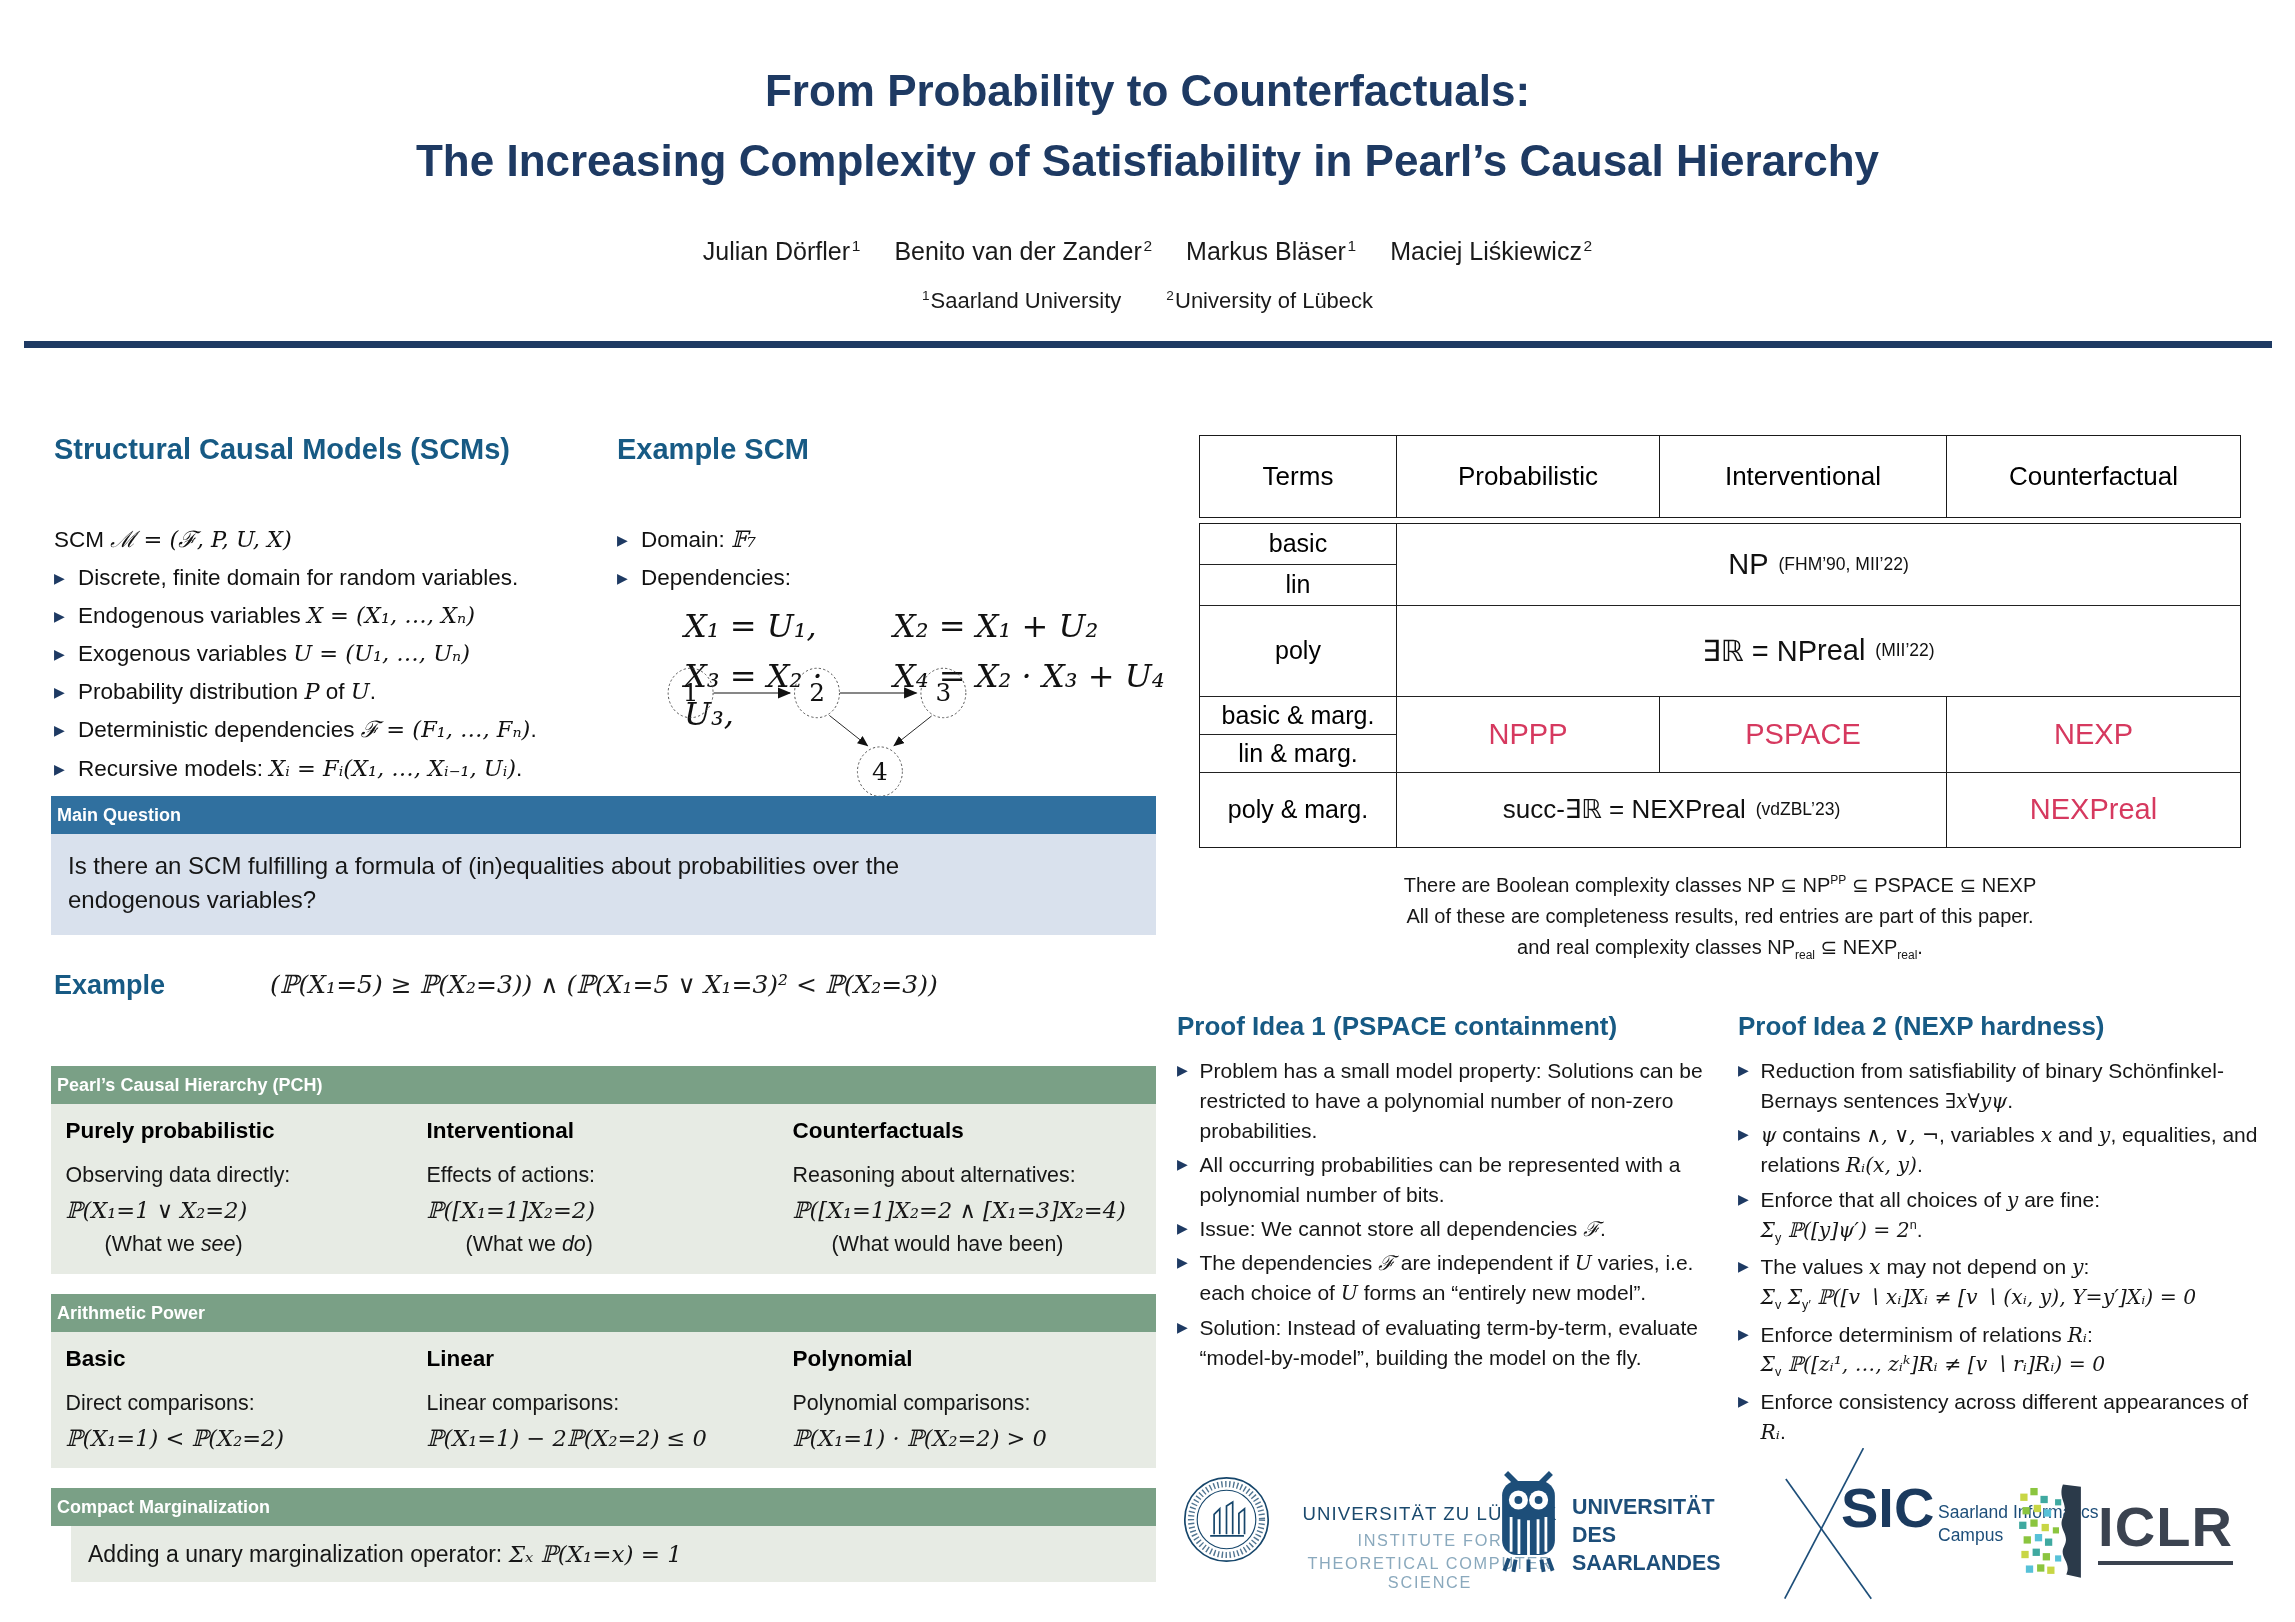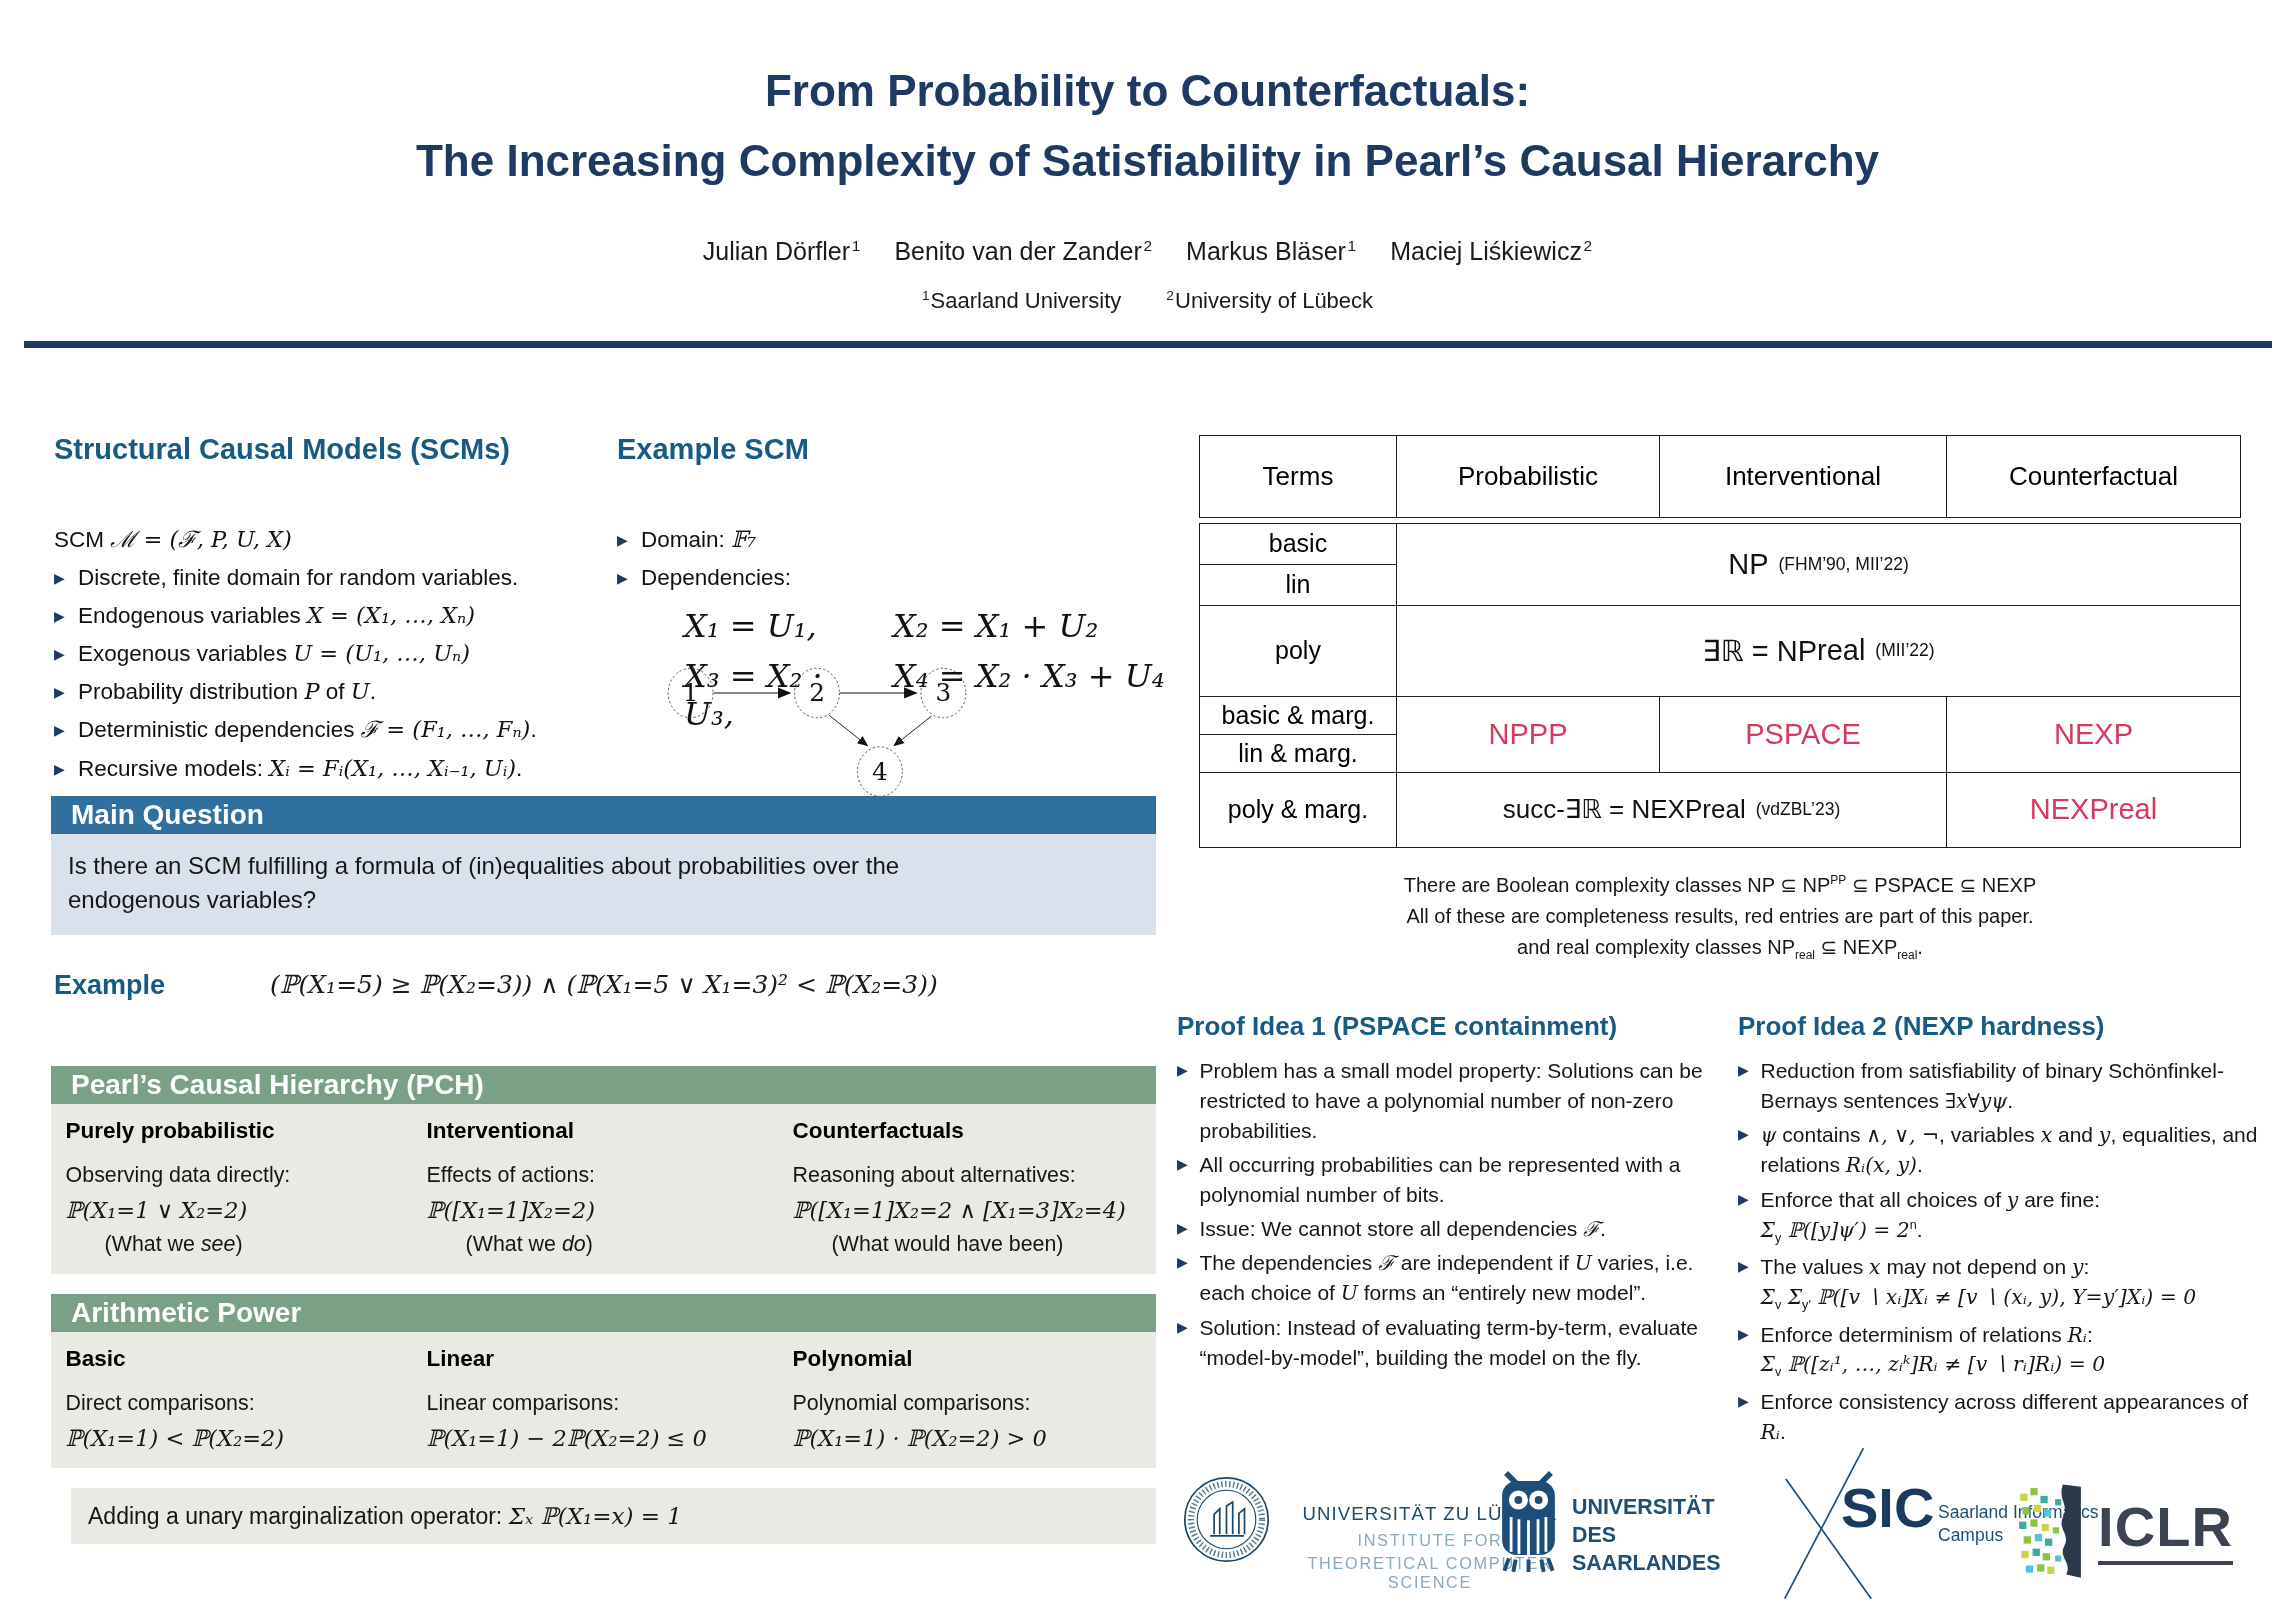--- a/index.html
+++ b/index.html
@@ -32,21 +32,21 @@
   .bl-text{flex:1;}
 
   
   .exscm-list{left:617px;top:524px;width:535px;}
   .eqgrid{left:684px;top:607px;display:grid;grid-template-columns:197px auto;row-gap:9px;
           font-size:32px;column-gap:17px;gap:12px;}
   .dag{left:648px;top:666px;}
 
   
   .panel{position:absolute;left:51px;width:1105px;}
-  .panel-h{height:38px;display:flex;align-items:center;padding-left:20px;font-size:28px;font-weight:700;color:#fff;}
+  .panel-h{height:38px;display:flex;align-items:center;padding-left:6px;font-size:18px;font-weight:700;color:#fff;}
   .blue .panel-h{background:#30709f;}
   .blue .panel-b{background:#d9e1ed;}
   .green .panel-h{background:#7aa086;}
   .green .panel-b{background:#e7ebe4;}
   .mq-body{font-size:24px;line-height:1.45;padding:14.6px 135px 17px 17px;color:#161616;}
 
   .ex-head{left:54px;top:970px;font-size:27px;font-weight:700;color:#175a84;}
   .ex-formula{left:270px;top:970px;font-size:25px;color:#1a1a1a;}
 
   .cols{display:grid;grid-template-columns:361px 366px 379px;padding:13.5px 0 17px 14.6px;}
@@ -255,20 +255,21 @@
 
       <div class="ar-col">
         <div class="col-head">Polynomial</div>
         <div class="col-line">Polynomial comparisons:</div>
         <div class="col-math math">ℙ(X₁=1) · ℙ(X₂=2) &gt; 0</div>
       </div>
     </div>
 </div>
 
 <div class="panel green" style="top:1488px;">
+  <div class="panel-h">Compact Marginalization</div>
   <div class="panel-b marg-body"><span>Adding a unary marginalization operator: </span><span class="math">Σₓ ℙ(X₁=x) = 1</span></div>
 </div>
 
 <div class="abs rtable">
   <div class="rt-header">
     <div class="rt-hcell brd">Terms</div>
     <div class="rt-hcell brd">Probabilistic</div>
     <div class="rt-hcell brd">Interventional</div>
     <div class="rt-hcell">Counterfactual</div>
   </div>

